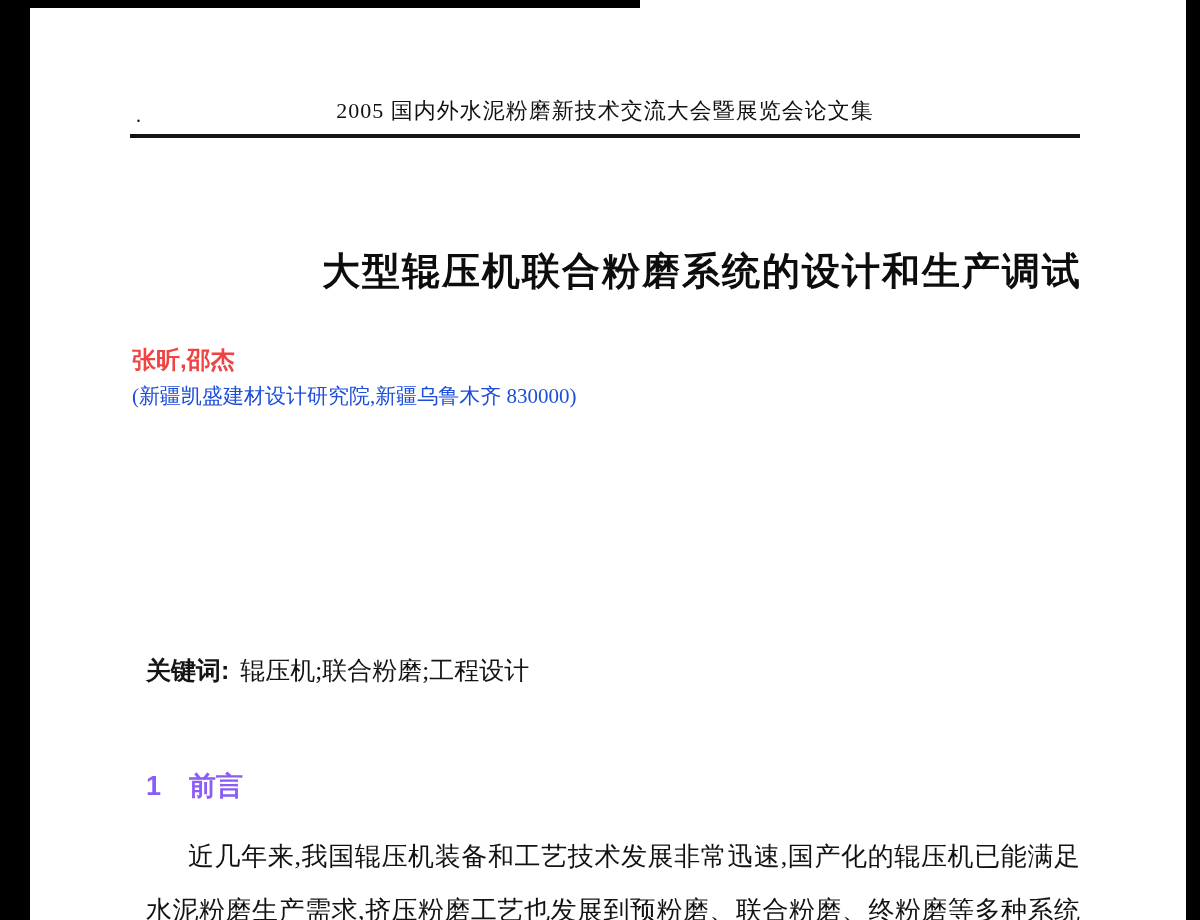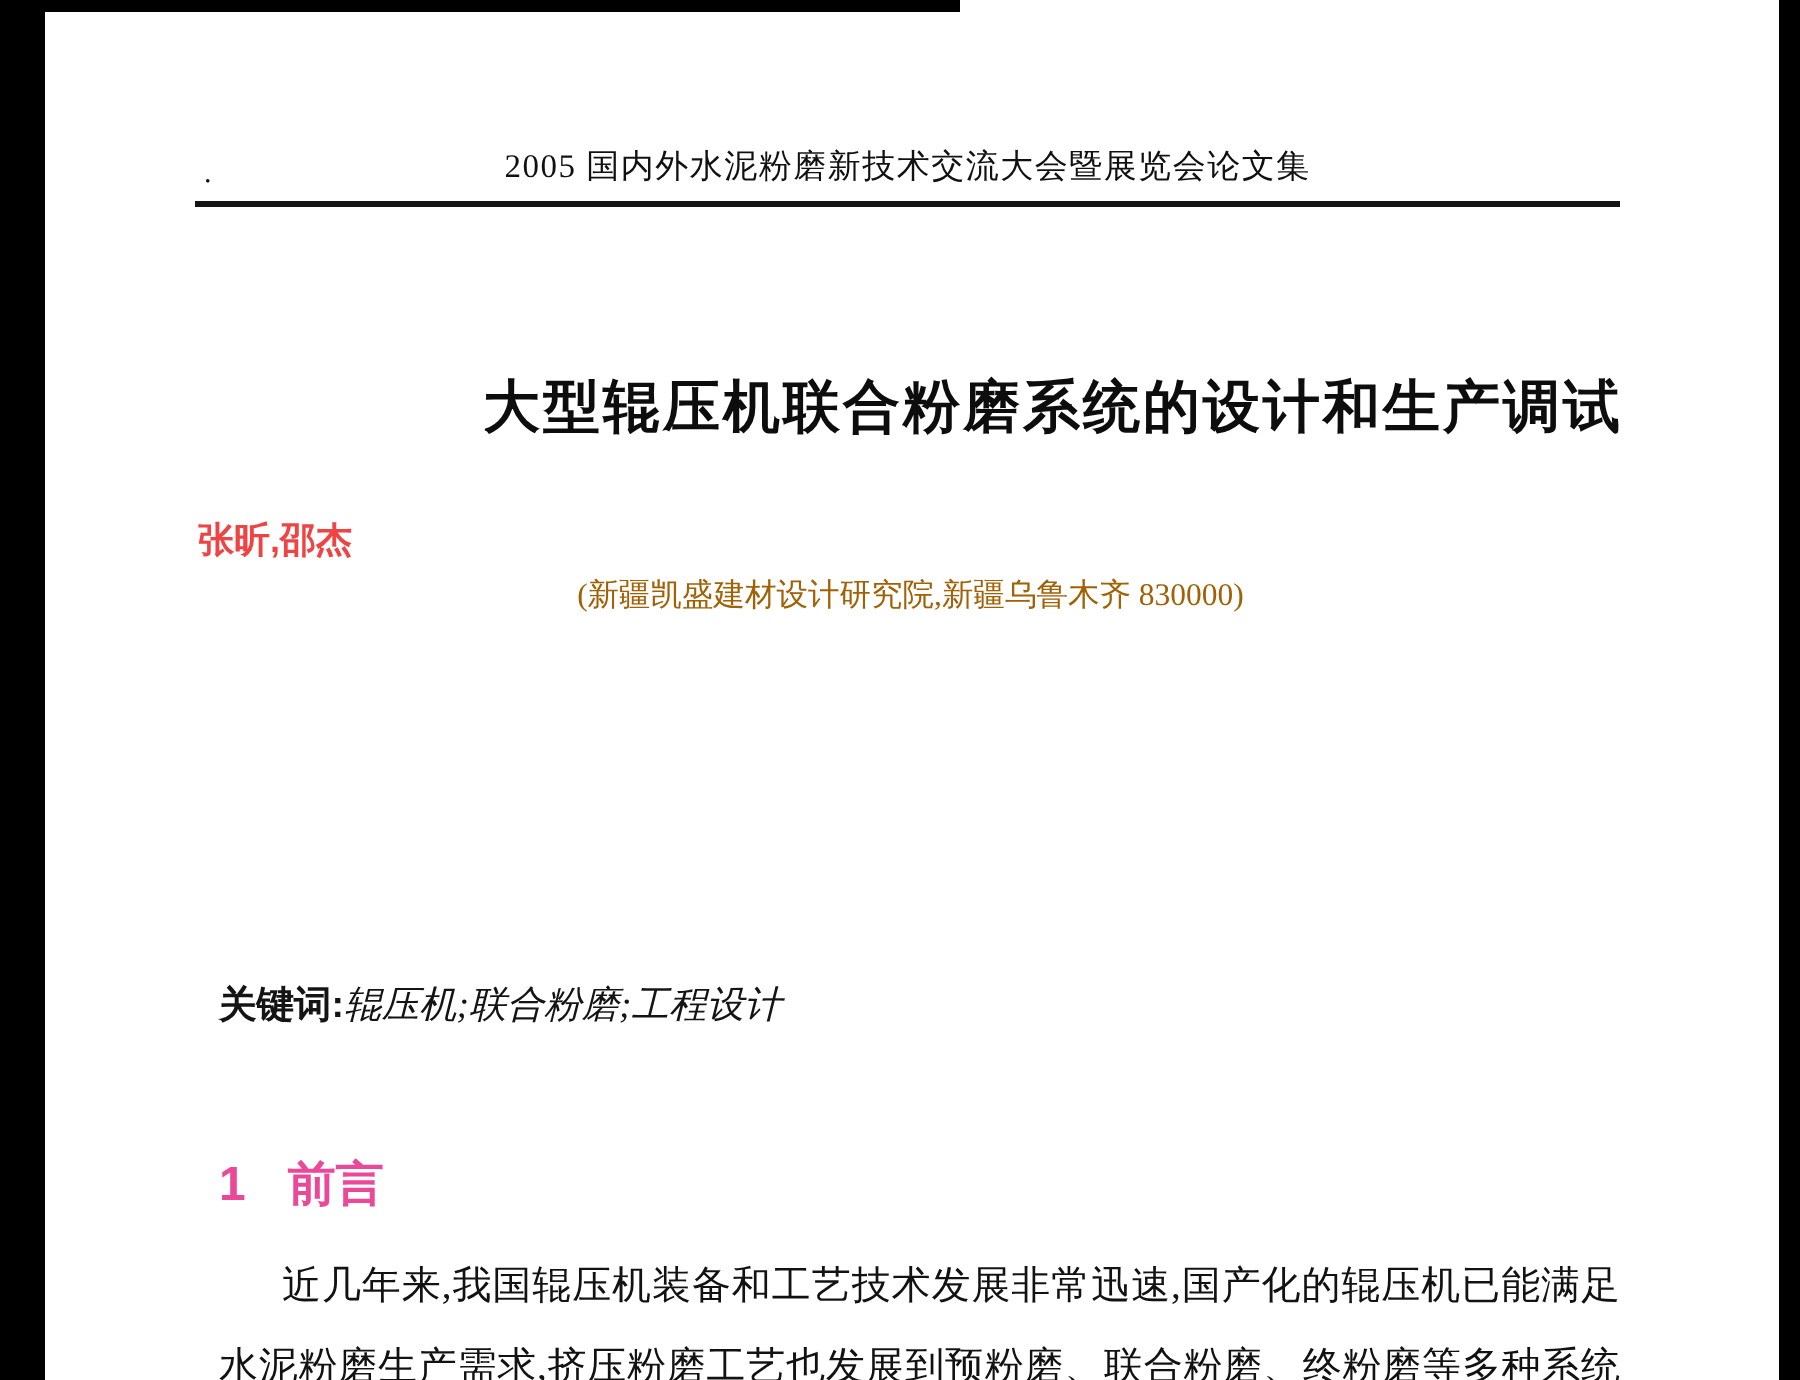--- a/index.html
+++ b/index.html
@@ -72,23 +72,23 @@
     font-family: "Liberation Sans", sans-serif;
     font-weight: 600;
     font-size: 24px;
     color: #ef4444;
   }
   .affiliation {
     position: absolute;
     left: 132px;
     top: 382px;
     width: 950px;
-    text-align: center;
+    text-align: left;
     font-size: 21px;
-    color: #a16207;
+    color: #1d4ed8;
   }
 
   .abstract {
     position: absolute;
     left: 185px;
     top: 458px;
     width: 893px;
     font-size: 25px;
     line-height: 50px;
     text-align: justify;
@@ -106,31 +106,31 @@
   .keywords {
     position: absolute;
     left: 146px;
     top: 650px;
     width: 932px;
     font-size: 25px;
     line-height: 40px;
     color: #141414;
   }
   .keywords .kai {
-    font-style: italic;
+    margin-left: 11px;
   }
 
   .section-heading {
     position: absolute;
     left: 146px;
     top: 768px;
     font-family: "Liberation Sans", sans-serif;
     font-weight: bold;
-    font-size: 32px;
-    color: #ec4899;
+    font-size: 27px;
+    color: #8b5cf6;
   }
   .section-heading .sec-num {
     margin-right: 28px;
   }
 
   .body-para {
     position: absolute;
     left: 146px;
     top: 830px;
     width: 934px;

